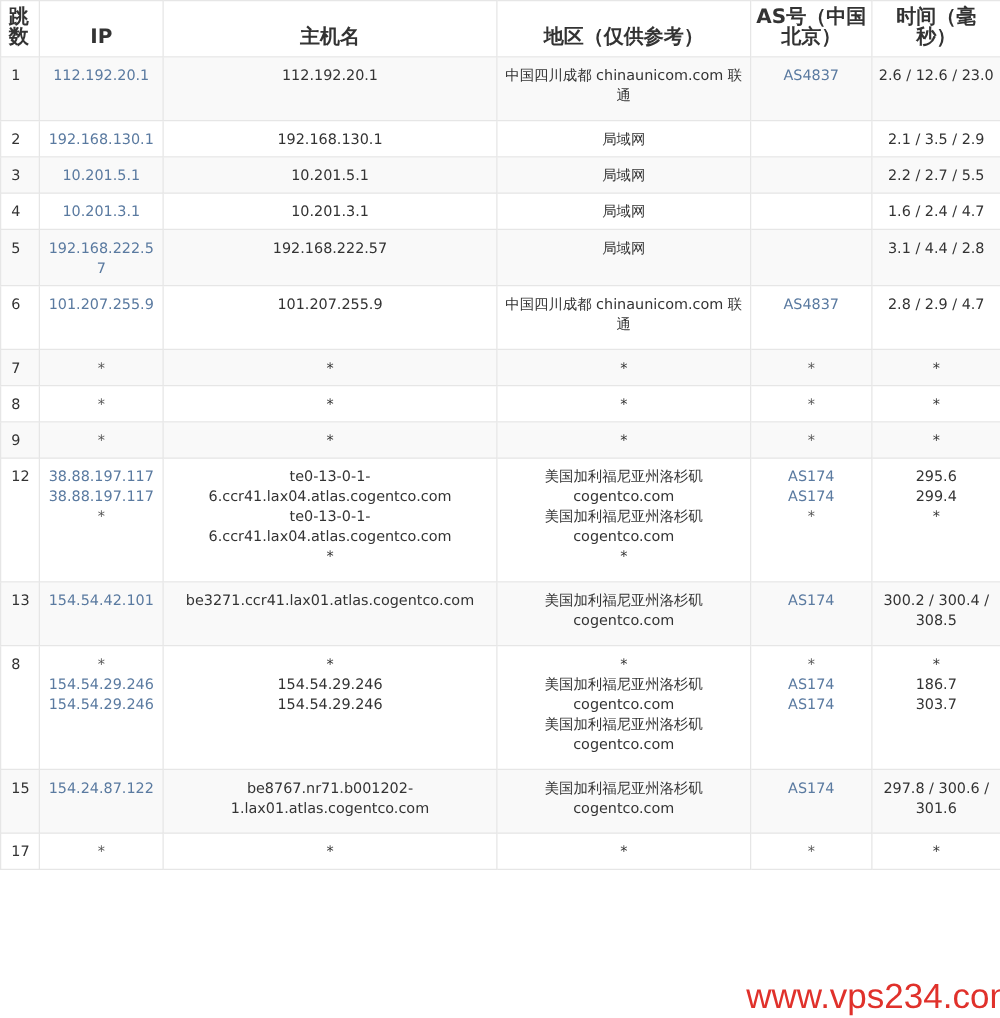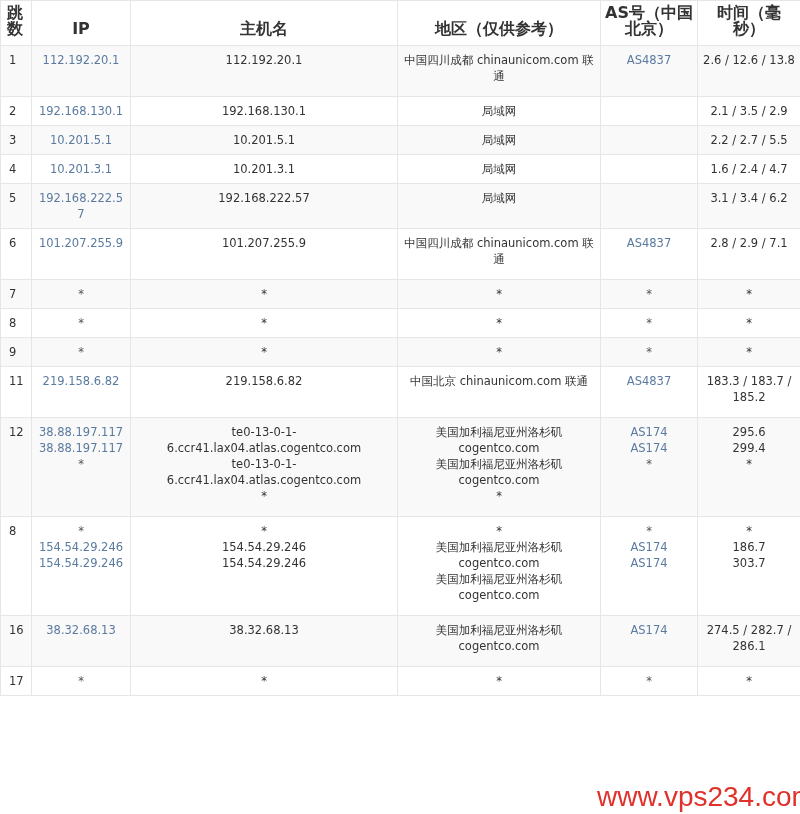--- a/index.html
+++ b/index.html
@@ -49,21 +49,21 @@
         <td class="host cell-pad">
           <span class="line">112.192.20.1</span>
         </td>
         <td class="region cell-pad">
           <span class="line">中国四川成都 chinaunicom.com 联通</span>
         </td>
         <td class="as cell-pad">
           <span class="line">AS4837</span>
         </td>
         <td class="time cell-pad">
-          <span class="line">2.6 / 12.6 / 13.8</span>
+          <span class="line">2.6 / 12.6 / 23.0</span>
         </td>
       </tr>
       <tr>
         <td class="hop">2</td>
         <td class="ip">
           <span class="line">192.168.130.1</span>
         </td>
         <td class="host">
           <span class="line">192.168.130.1</span>
         </td>
@@ -121,39 +121,39 @@
         <td class="host">
           <span class="line">192.168.222.57</span>
         </td>
         <td class="region">
           <span class="line">局域网</span>
         </td>
         <td class="as">
           <span class="line" style="color: rgb(85, 85, 85);">&nbsp;</span>
         </td>
         <td class="time">
-          <span class="line">3.1 / 3.4 / 6.2</span>
+          <span class="line">3.1 / 4.4 / 2.8</span>
         </td>
       </tr>
       <tr>
         <td class="hop cell-pad">6</td>
         <td class="ip cell-pad">
           <span class="line">101.207.255.9</span>
         </td>
         <td class="host cell-pad">
           <span class="line">101.207.255.9</span>
         </td>
         <td class="region cell-pad">
           <span class="line">中国四川成都 chinaunicom.com 联通</span>
         </td>
         <td class="as cell-pad">
           <span class="line">AS4837</span>
         </td>
         <td class="time cell-pad">
-          <span class="line">2.8 / 2.9 / 7.1</span>
+          <span class="line">2.8 / 2.9 / 4.7</span>
         </td>
       </tr>
       <tr>
         <td class="hop">7</td>
         <td class="ip">
           <span class="line" style="color: rgb(85, 85, 85);">*</span>
         </td>
         <td class="host">
           <span class="line">*</span>
         </td>
@@ -194,38 +194,20 @@
           <span class="line">*</span>
         </td>
         <td class="region">
           <span class="line">*</span>
         </td>
         <td class="as">
           <span class="line" style="color: rgb(85, 85, 85);">*</span>
         </td>
         <td class="time">
           <span class="line">*</span>
-        </td>
-      </tr>
-      <tr>
-        <td class="hop cell-pad">11</td>
-        <td class="ip cell-pad">
-          <span class="line">219.158.6.82</span>
-        </td>
-        <td class="host cell-pad">
-          <span class="line">219.158.6.82</span>
-        </td>
-        <td class="region cell-pad">
-          <span class="line">中国北京 chinaunicom.com 联通</span>
-        </td>
-        <td class="as cell-pad">
-          <span class="line">AS4837</span>
-        </td>
-        <td class="time cell-pad">
-          <span class="line">183.3 / 183.7 / 185.2</span>
         </td>
       </tr>
       <tr>
         <td class="hop cell-pad">12</td>
         <td class="ip cell-pad">
           <span class="line">38.88.197.117</span>
           <span class="line">38.88.197.117</span>
           <span class="line" style="color: rgb(85, 85, 85);">*</span>
         </td>
         <td class="host cell-pad">
@@ -243,20 +225,38 @@
           <span class="line">AS174</span>
           <span class="line" style="color: rgb(85, 85, 85);">*</span>
         </td>
         <td class="time cell-pad">
           <span class="line">295.6</span>
           <span class="line">299.4</span>
           <span class="line">*</span>
         </td>
       </tr>
       <tr>
+        <td class="hop cell-pad">13</td>
+        <td class="ip cell-pad">
+          <span class="line">154.54.42.101</span>
+        </td>
+        <td class="host cell-pad">
+          <span class="line">be3271.ccr41.lax01.atlas.cogentco.com</span>
+        </td>
+        <td class="region cell-pad">
+          <span class="line">美国加利福尼亚州洛杉矶 cogentco.com</span>
+        </td>
+        <td class="as cell-pad">
+          <span class="line">AS174</span>
+        </td>
+        <td class="time cell-pad">
+          <span class="line">300.2 / 300.4 / 308.5</span>
+        </td>
+      </tr>
+      <tr>
         <td class="hop cell-pad">8</td>
         <td class="ip cell-pad">
           <span class="line" style="color: rgb(85, 85, 85);">*</span>
           <span class="line">154.54.29.246</span>
           <span class="line">154.54.29.246</span>
         </td>
         <td class="host cell-pad">
           <span class="line">*</span>
           <span class="line">154.54.29.246</span>
           <span class="line">154.54.29.246</span>
@@ -271,35 +271,35 @@
           <span class="line">AS174</span>
           <span class="line">AS174</span>
         </td>
         <td class="time cell-pad">
           <span class="line">*</span>
           <span class="line">186.7</span>
           <span class="line">303.7</span>
         </td>
       </tr>
       <tr>
-        <td class="hop cell-pad">16</td>
-        <td class="ip cell-pad">
-          <span class="line">38.32.68.13</span>
-        </td>
-        <td class="host cell-pad">
-          <span class="line">38.32.68.13</span>
-        </td>
-        <td class="region cell-pad">
-          <span class="line">美国加利福尼亚州洛杉矶 cogentco.com</span>
-        </td>
-        <td class="as cell-pad">
-          <span class="line">AS174</span>
-        </td>
-        <td class="time cell-pad">
-          <span class="line">274.5 / 282.7 / 286.1</span>
+        <td class="hop cell-pad">15</td>
+        <td class="ip cell-pad">
+          <span class="line">154.24.87.122</span>
+        </td>
+        <td class="host cell-pad">
+          <span class="line">be8767.nr71.b001202-1.lax01.atlas.cogentco.com</span>
+        </td>
+        <td class="region cell-pad">
+          <span class="line">美国加利福尼亚州洛杉矶 cogentco.com</span>
+        </td>
+        <td class="as cell-pad">
+          <span class="line">AS174</span>
+        </td>
+        <td class="time cell-pad">
+          <span class="line">297.8 / 300.6 / 301.6</span>
         </td>
       </tr>
       <tr>
         <td class="hop">17</td>
         <td class="ip">
           <span class="line" style="color: rgb(85, 85, 85);">*</span>
         </td>
         <td class="host">
           <span class="line">*</span>
         </td>

